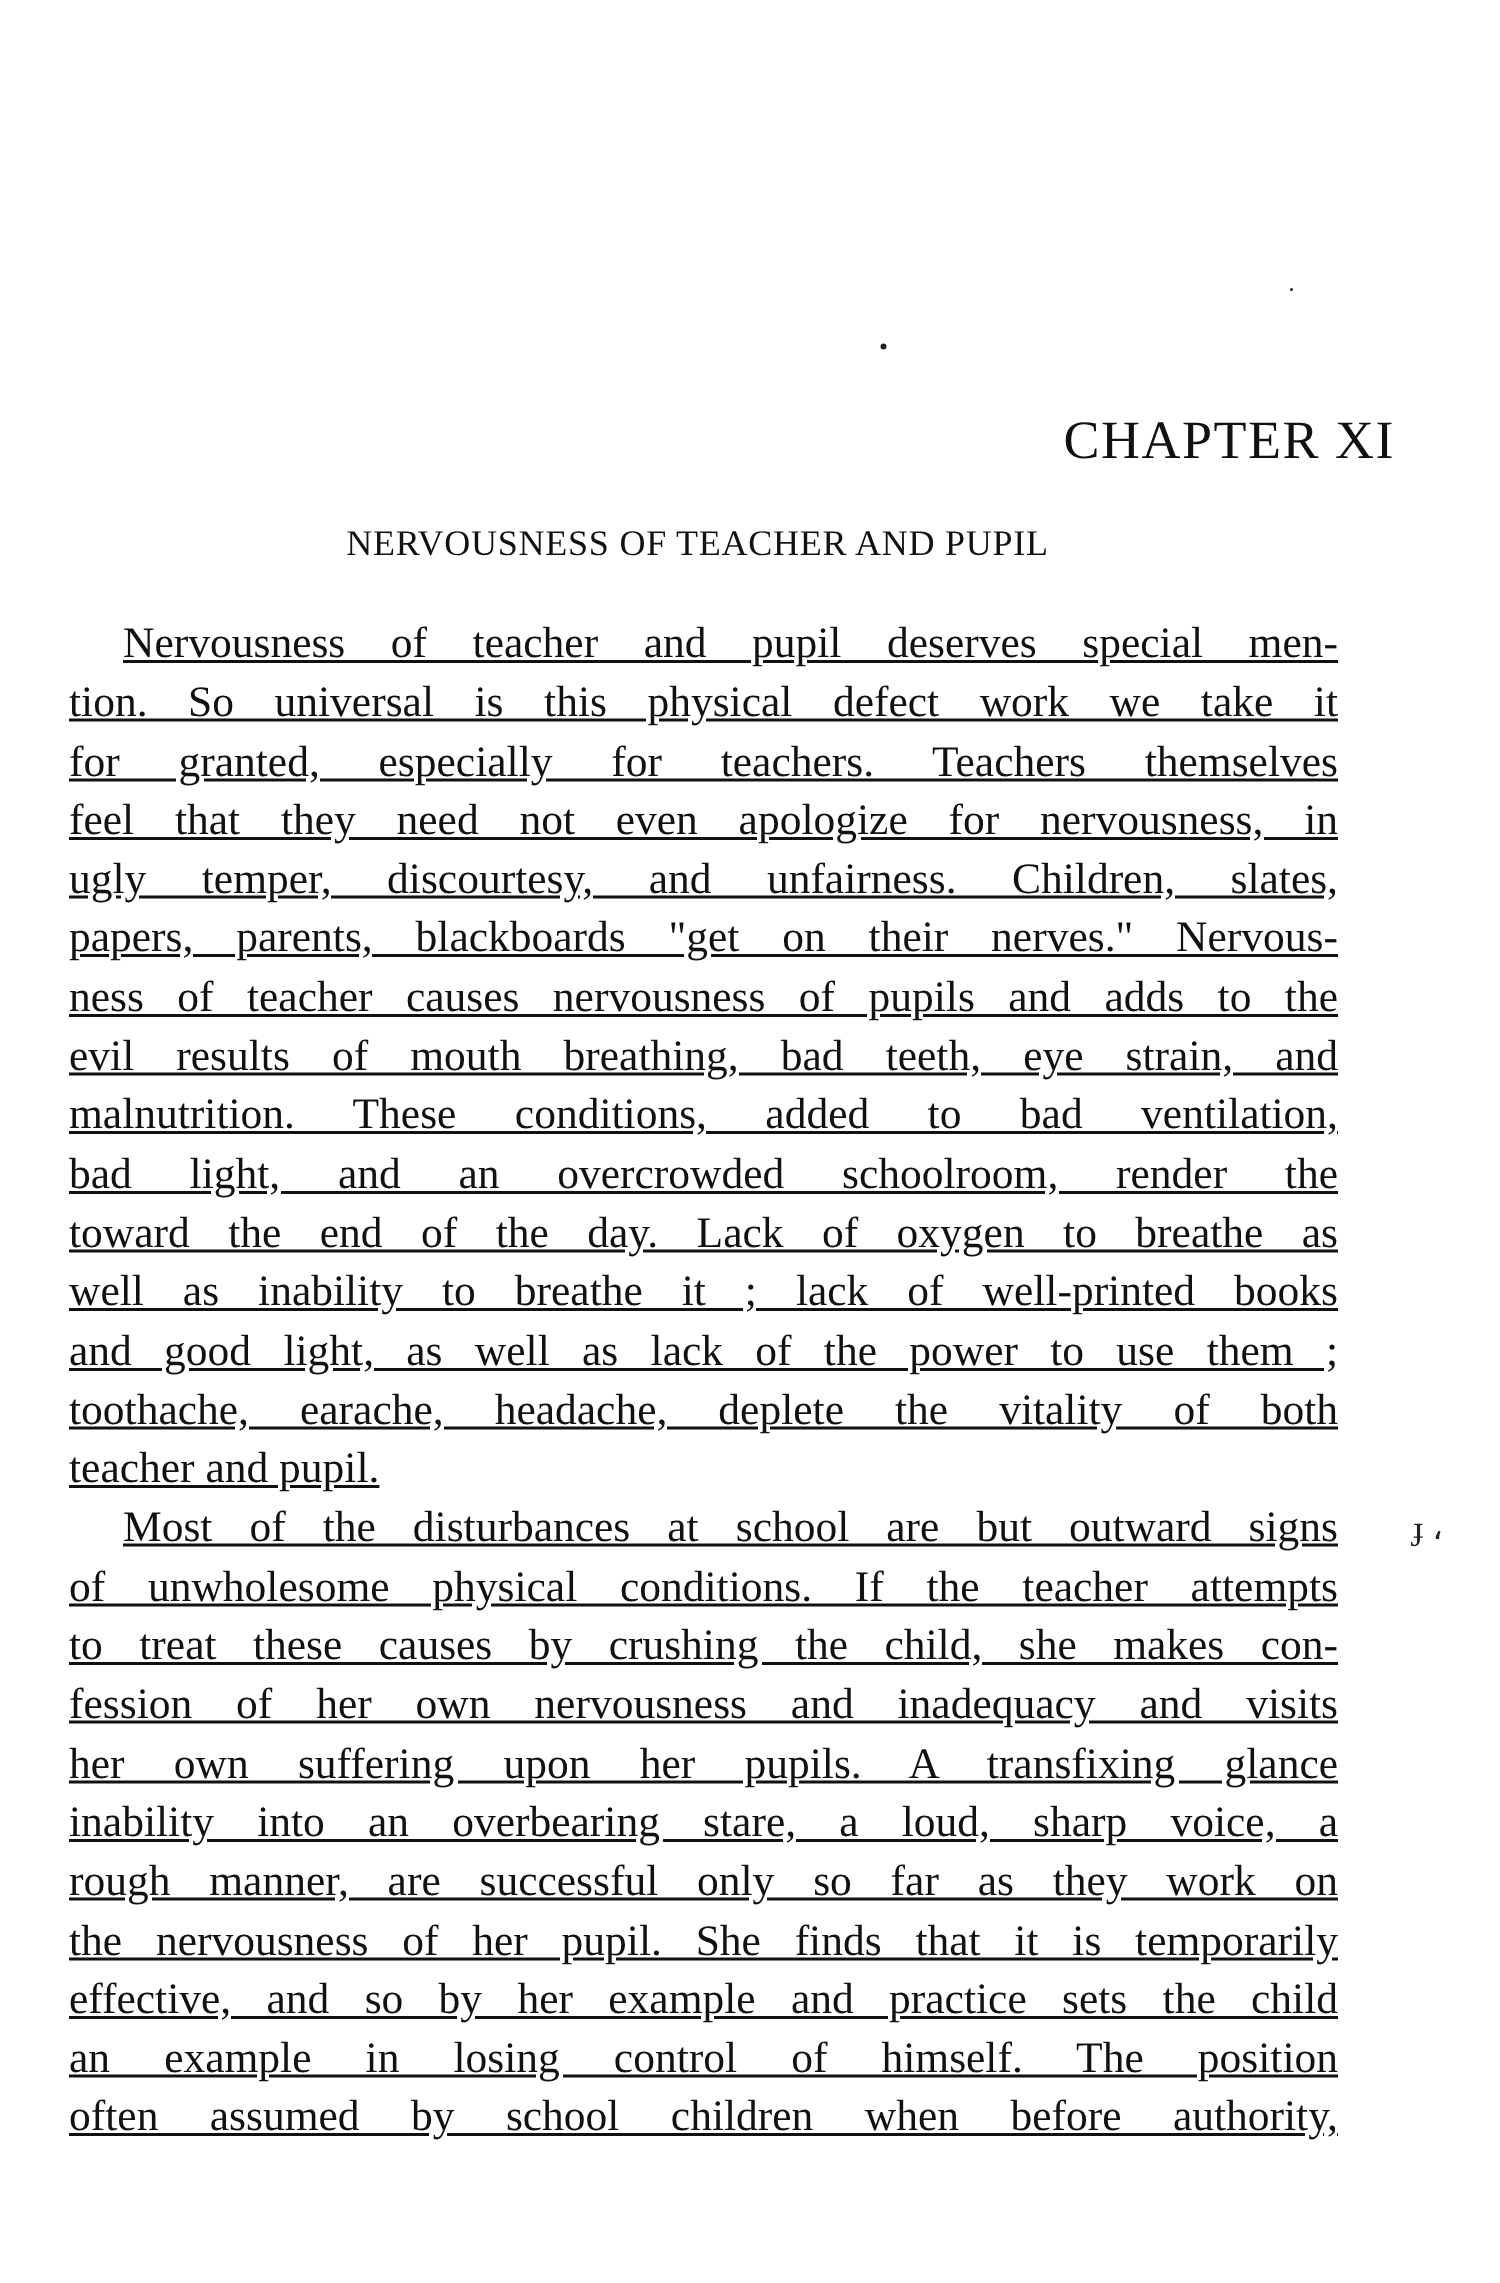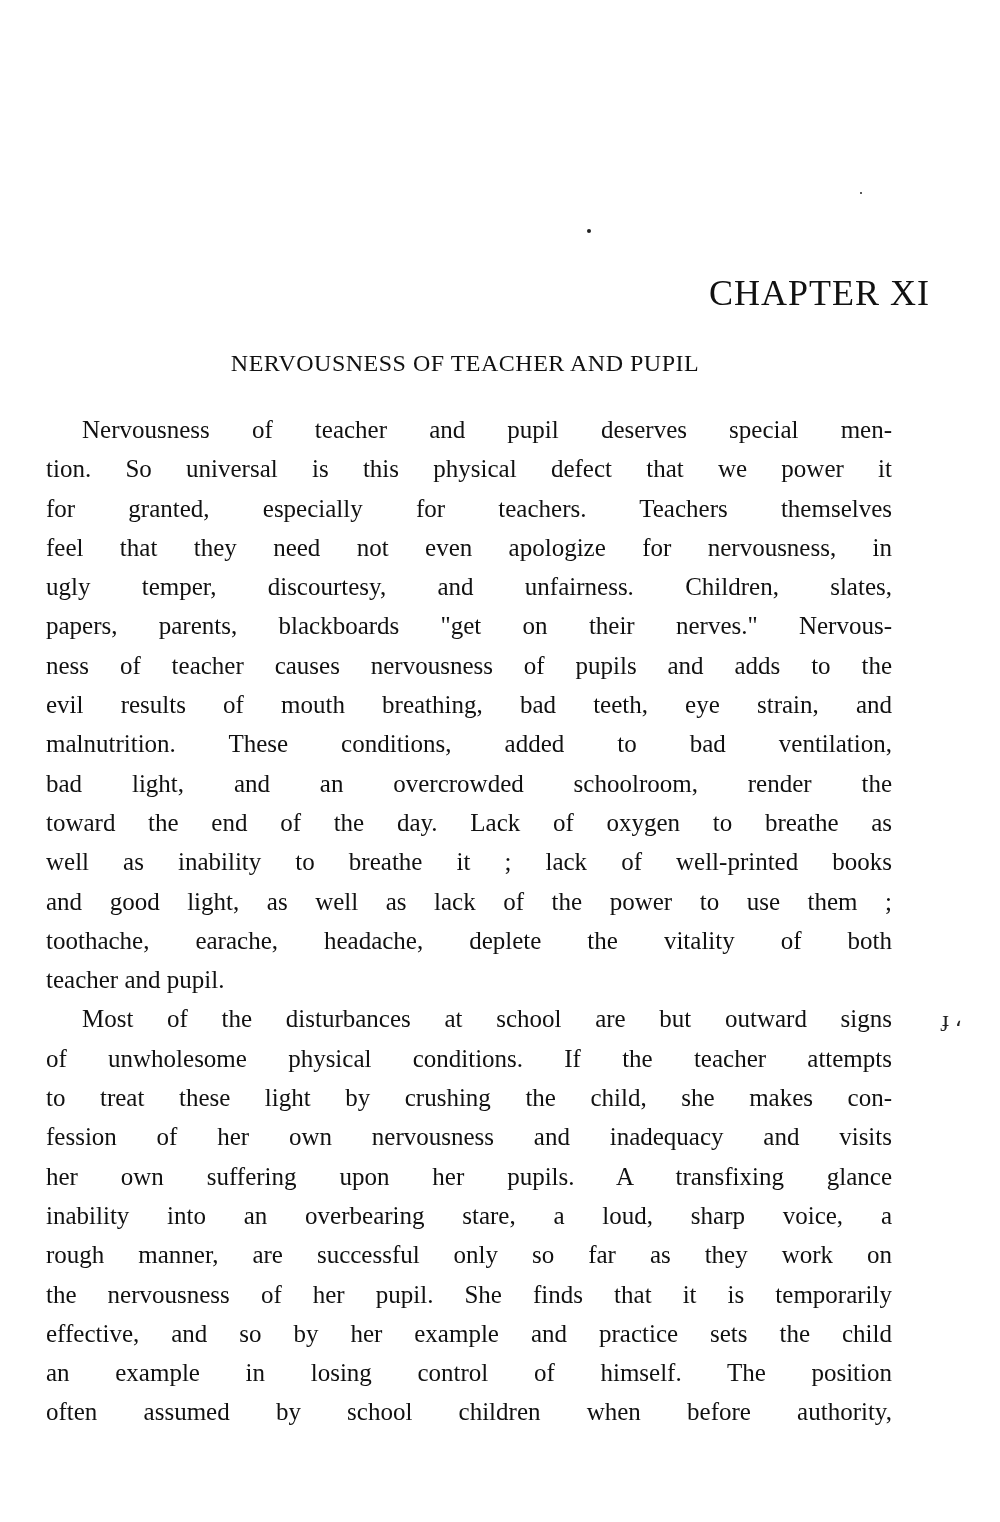--- a/index.html
+++ b/index.html
@@ -4,57 +4,57 @@
 <style>
   html, body { margin: 0; padding: 0; background: #ffffff; }
   body { width: 1000px; height: 1522px; position: relative; overflow: hidden;
          font-family: "Liberation Serif", "DejaVu Serif", serif; color: #111; }
   .speck { position: absolute; background: #222; border-radius: 50%; }
   .chapter { position: absolute; top: 272px; left: 0; width: 930px; text-align: right;
              font-size: 36px; letter-spacing: 1px; }
   .subtitle { position: absolute; top: 350px; left: 0; width: 930px; text-align: center;
               font-size: 24px; letter-spacing: 0.5px; }
   .body { position: absolute; top: 410px; left: 46px; width: 846px; }
-  .line { height: 39.3px; line-height: 39.3px; font-size: 25px; white-space: nowrap;
-          text-align: justify; text-align-last: justify; }
+  .line { height: 39.3px; line-height: 39.3px; font-size: 29px; white-space: nowrap;
+          text-align: justify; text-align-last: justify; text-decoration: underline; }
   .line.indent { padding-left: 36px; }
   .line.last { text-align-last: left; }
   .margin-mark { position: absolute; left: 942px; top: 1006px; font-size: 22px; color: #222; }
 </style>
 </head>
 <body>
 
 <span class="speck" style="left:587px;top:229px;width:4px;height:4px;"></span>
 <span class="speck" style="left:860px;top:192px;width:2px;height:2px;"></span>
 
 <div class="chapter">CHAPTER XI</div>
 <div class="subtitle">NERVOUSNESS OF TEACHER AND PUPIL</div>
 
 <div class="body">
   <div>
     <div class="line indent">Nervousness of teacher and pupil deserves special men-</div>
-    <div class="line">tion. So universal is this physical defect that we power it</div>
+    <div class="line">tion. So universal is this physical defect work we take it</div>
     <div class="line">for granted, especially for teachers. Teachers themselves</div>
     <div class="line">feel that they need not even apologize for nervousness, in</div>
     <div class="line">ugly temper, discourtesy, and unfairness. Children, slates,</div>
     <div class="line">papers, parents, blackboards "get on their nerves." Nervous-</div>
     <div class="line">ness of teacher causes nervousness of pupils and adds to the</div>
     <div class="line">evil results of mouth breathing, bad teeth, eye strain, and</div>
     <div class="line">malnutrition. These conditions, added to bad ventilation,</div>
     <div class="line">bad light, and an overcrowded schoolroom, render the</div>
     <div class="line">toward the end of the day. Lack of oxygen to breathe as</div>
     <div class="line">well as inability to breathe it ; lack of well-printed books</div>
     <div class="line">and good light, as well as lack of the power to use them ;</div>
     <div class="line">toothache, earache, headache, deplete the vitality of both</div>
     <div class="line last">teacher and pupil.</div>
   </div>
   <div>
     <div class="line indent">Most of the disturbances at school are but outward signs</div>
     <div class="line">of unwholesome physical conditions. If the teacher attempts</div>
-    <div class="line">to treat these light by crushing the child, she makes con-</div>
+    <div class="line">to treat these causes by crushing the child, she makes con-</div>
     <div class="line">fession of her own nervousness and inadequacy and visits</div>
     <div class="line">her own suffering upon her pupils. A transfixing glance</div>
     <div class="line">inability into an overbearing stare, a loud, sharp voice, a</div>
     <div class="line">rough manner, are successful only so far as they work on</div>
     <div class="line">the nervousness of her pupil. She finds that it is temporarily</div>
     <div class="line">effective, and so by her example and practice sets the child</div>
     <div class="line">an example in losing control of himself. The position</div>
     <div class="line">often assumed by school children when before authority,</div>
   </div>
 </div>

